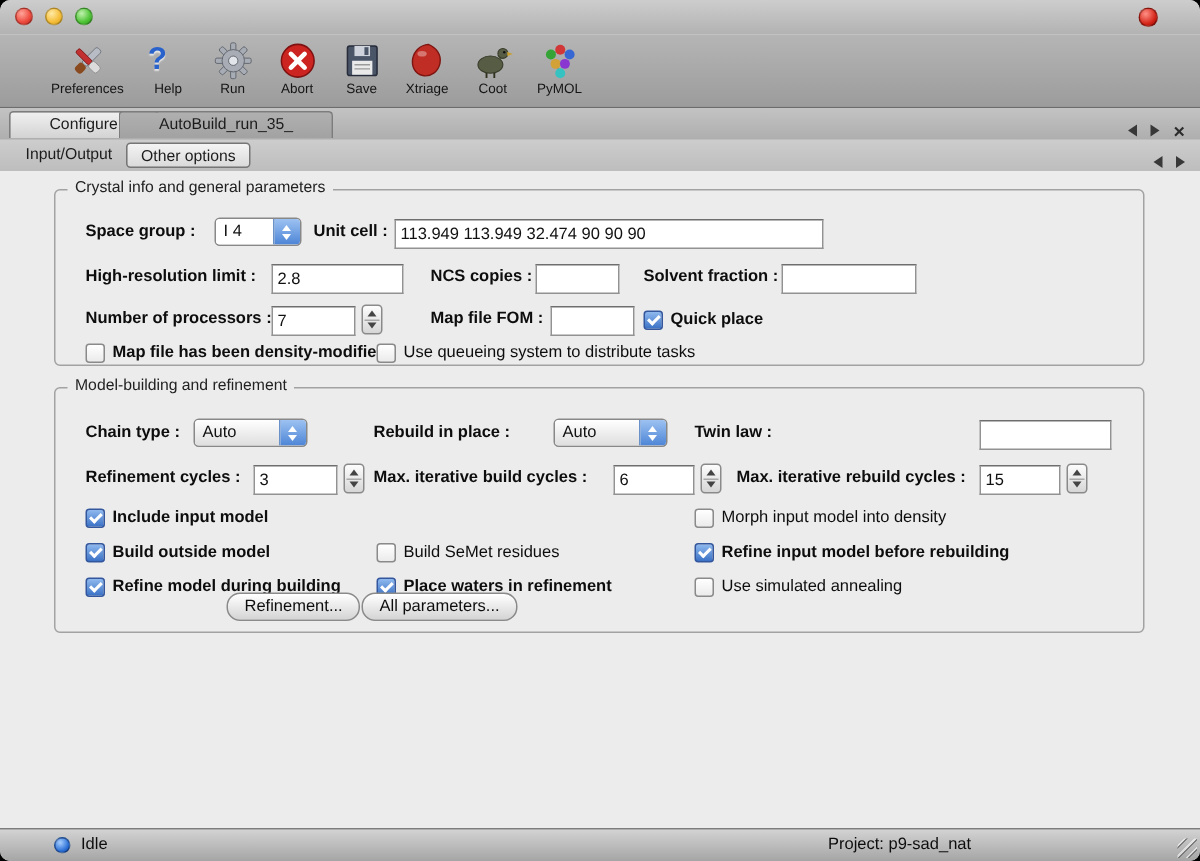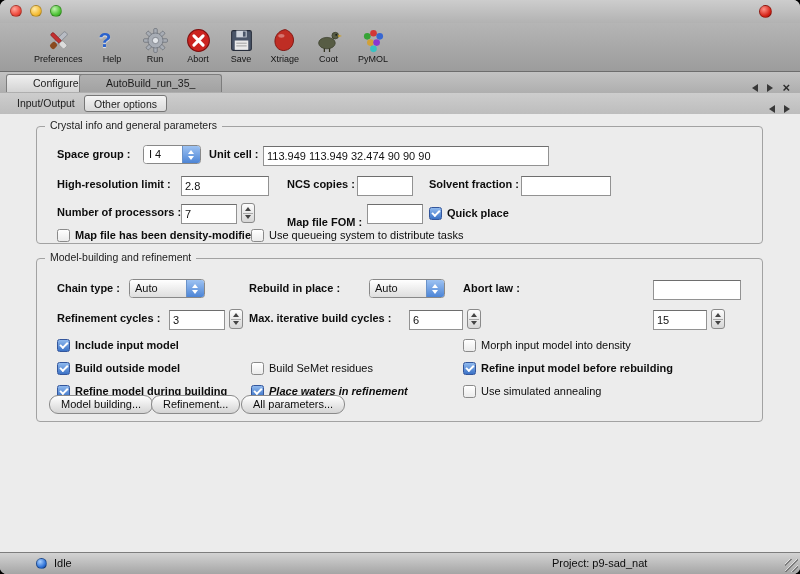--- a/index.html
+++ b/index.html
@@ -246,21 +246,21 @@
       <input class="field" style="left: 320px; top: 49px; width: 56px;" value="">
       <span class="flabel" style="left:392px;top:48px;">Solvent fraction :</span>
       <input class="field" style="left: 484px; top: 49px; width: 90px;" value="">
 
       <span class="flabel" style="left:20px;top:76px;">Number of processors :</span>
       <input class="field" style="left: 144px; top: 77px; width: 56px;" value="7">
       <div class="stepper" style="left:204px;top:76px;">
           <i class="sup"></i>
           <i class="sdn"></i>
         </div>
-      <span class="flabel" style="left:250px;top:86px;">Map file FOM :</span>
+      <span class="flabel" style="left:250px;top:76px;">Map file FOM :</span>
       <input class="field" style="left: 330px; top: 77px; width: 56px;" value="">
       <label class="check" style="left:392px;top:78px;">
         <span class="box checked"></span>
         <span class="lbl bold">Quick place</span>
       </label>
 
       <label class="check" style="left:20px;top:100px;">
         <span class="box"></span>
         <span class="lbl bold">Map file has been density-modified</span>
       </label>
@@ -282,35 +282,36 @@
           </span>
       </div>
       <span class="flabel" style="left:212px;top:20px;">Rebuild in place :</span>
       <div class="combo popup" style="left:332px;top:20px;width:76px;">
         <span class="combo-text">Auto</span>
         <span class="combo-cap">
             <i class="cup"></i>
             <i class="cdn"></i>
           </span>
       </div>
-      <span class="flabel" style="left:426px;top:20px;">Abort law :</span>
+      <span class="flabel" style="left:426px;top:20px;">Twin law :</span>
       <input class="field" style="left: 616px; top: 21px; width: 88px;" value="">
 
       <span class="flabel" style="left:20px;top:50px;">Refinement cycles :</span>
       <input class="field" style="left: 132px; top: 51px; width: 56px;" value="3">
       <div class="stepper" style="left:192px;top:50px;">
           <i class="sup"></i>
           <i class="sdn"></i>
         </div>
       <span class="flabel" style="left:212px;top:50px;">Max. iterative build cycles :</span>
       <input class="field" style="left: 372px; top: 51px; width: 54px;" value="6">
       <div class="stepper" style="left:430px;top:50px;">
           <i class="sup"></i>
           <i class="sdn"></i>
         </div>
+      <span class="flabel" style="left:454px;top:50px;">Max. iterative rebuild cycles :</span>
       <input class="field" style="left: 616px; top: 51px; width: 54px;" value="15">
       <div class="stepper" style="left:674px;top:50px;">
           <i class="sup"></i>
           <i class="sdn"></i>
         </div>
 
       <label class="check" style="left:20px;top:78px;">
         <span class="box checked"></span>
         <span class="lbl bold">Include input model</span>
       </label>
@@ -329,30 +330,29 @@
       </label>
       <label class="check" style="left:426px;top:101px;">
         <span class="box checked"></span>
         <span class="lbl bold">Refine input model before rebuilding</span>
       </label>
 
       <label class="check" style="left:20px;top:124px;">
         <span class="box checked"></span>
         <span class="lbl bold">Refine model during building</span>
       </label>
-      <label class="check" style="left:214px;top:124px;font-style:italic;">
+      <label class="check" style="left:214px;top:124px;">
         <span class="box checked"></span>
         <span class="lbl bold">Place waters in refinement</span>
       </label>
       <label class="check" style="left:426px;top:124px;">
         <span class="box"></span>
         <span class="lbl">Use simulated annealing</span>
       </label>
 
-      <span class="btn" style="left:12px;top:136px;">Model building...</span>
       <span class="btn" style="left:114px;top:136px;">Refinement...</span>
       <span class="btn" style="left:204px;top:136px;">All parameters...</span>
     </div>
   </div>
 
   <div class="statusbar">
     <span class="status-dot"></span>
     <span class="status-text">Idle</span>
     <span class="project">Project: p9-sad_nat</span>
     <span class="grip"></span>

